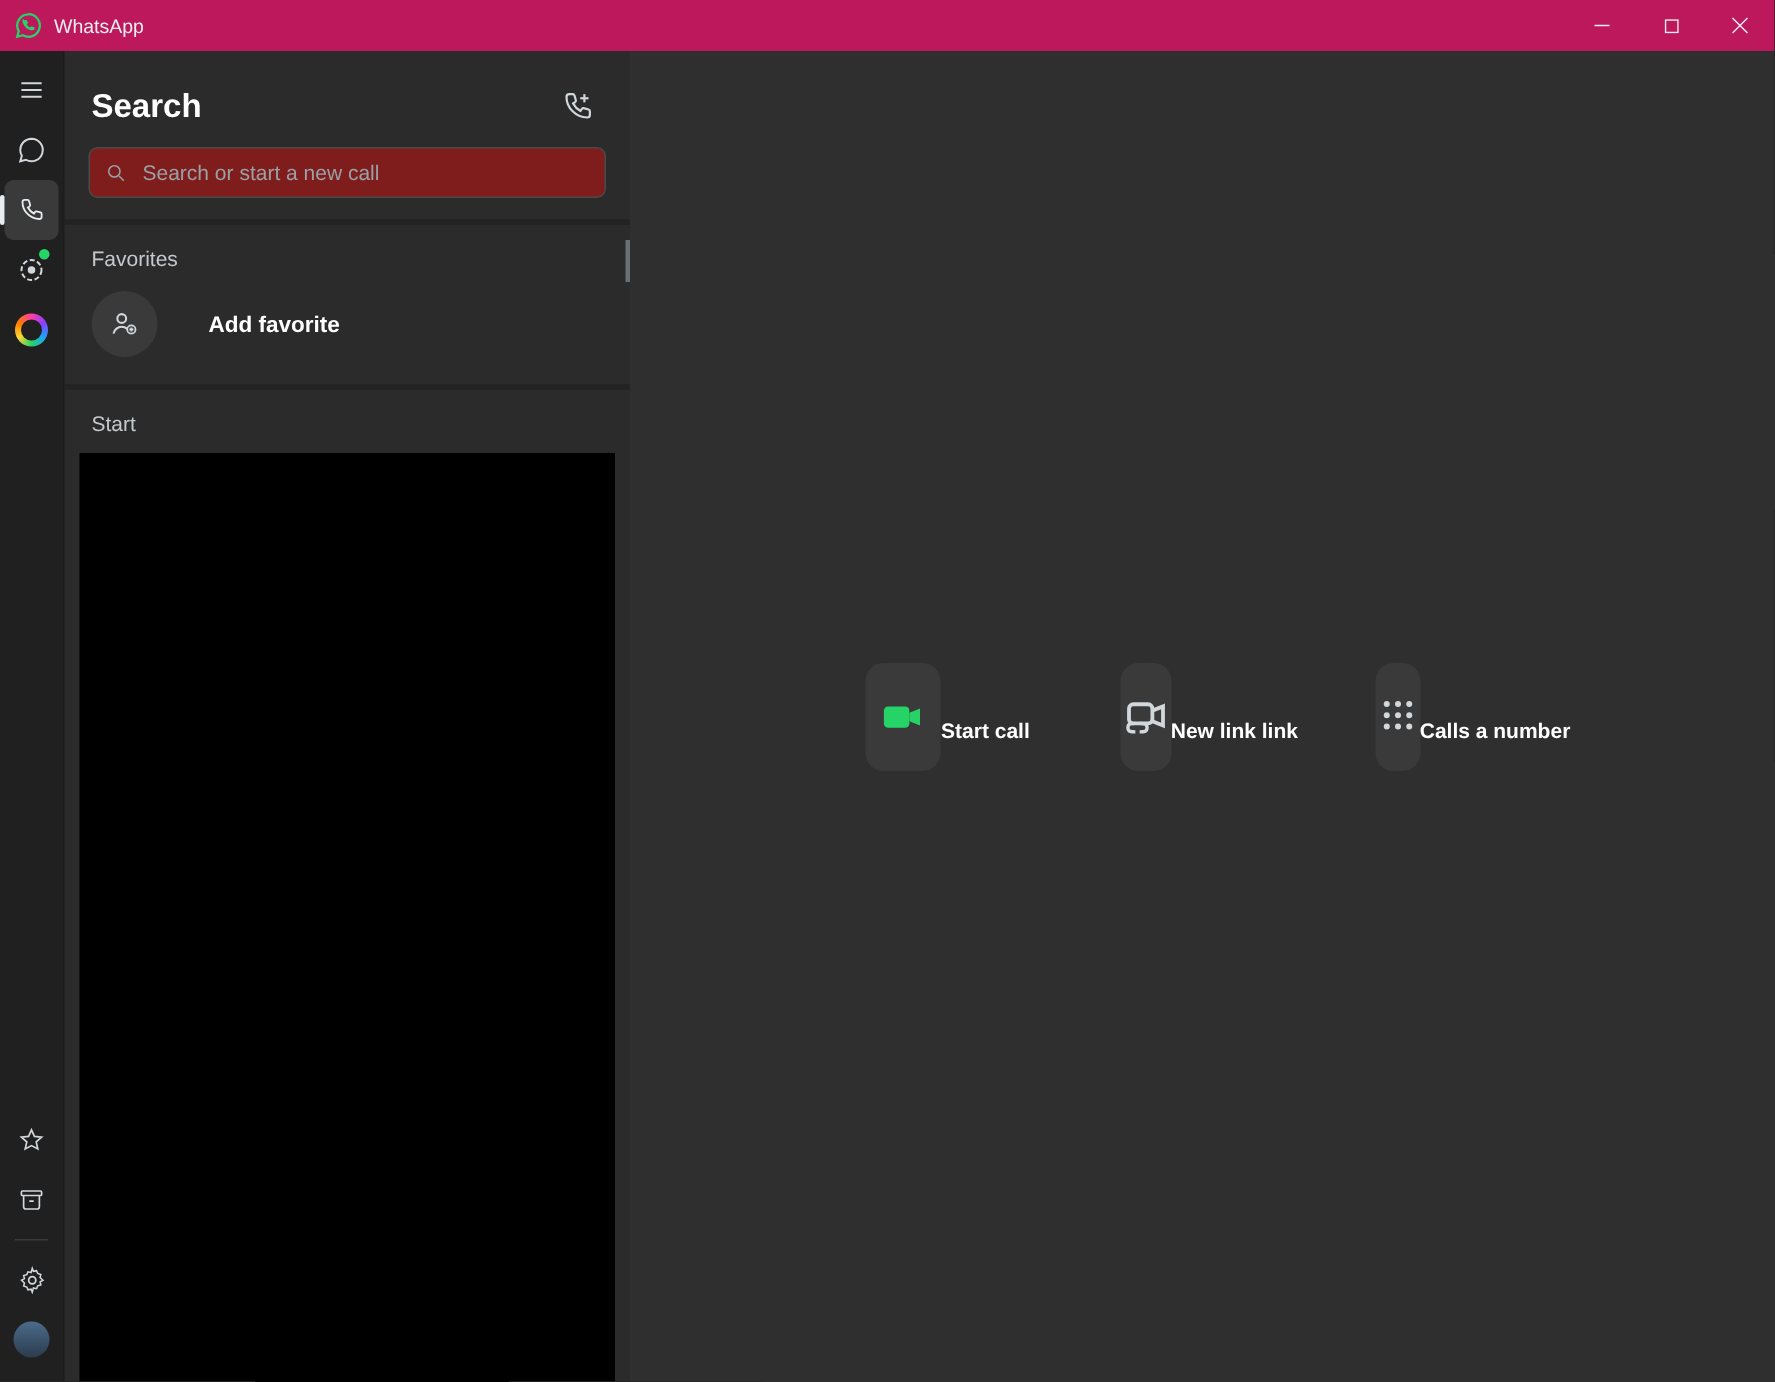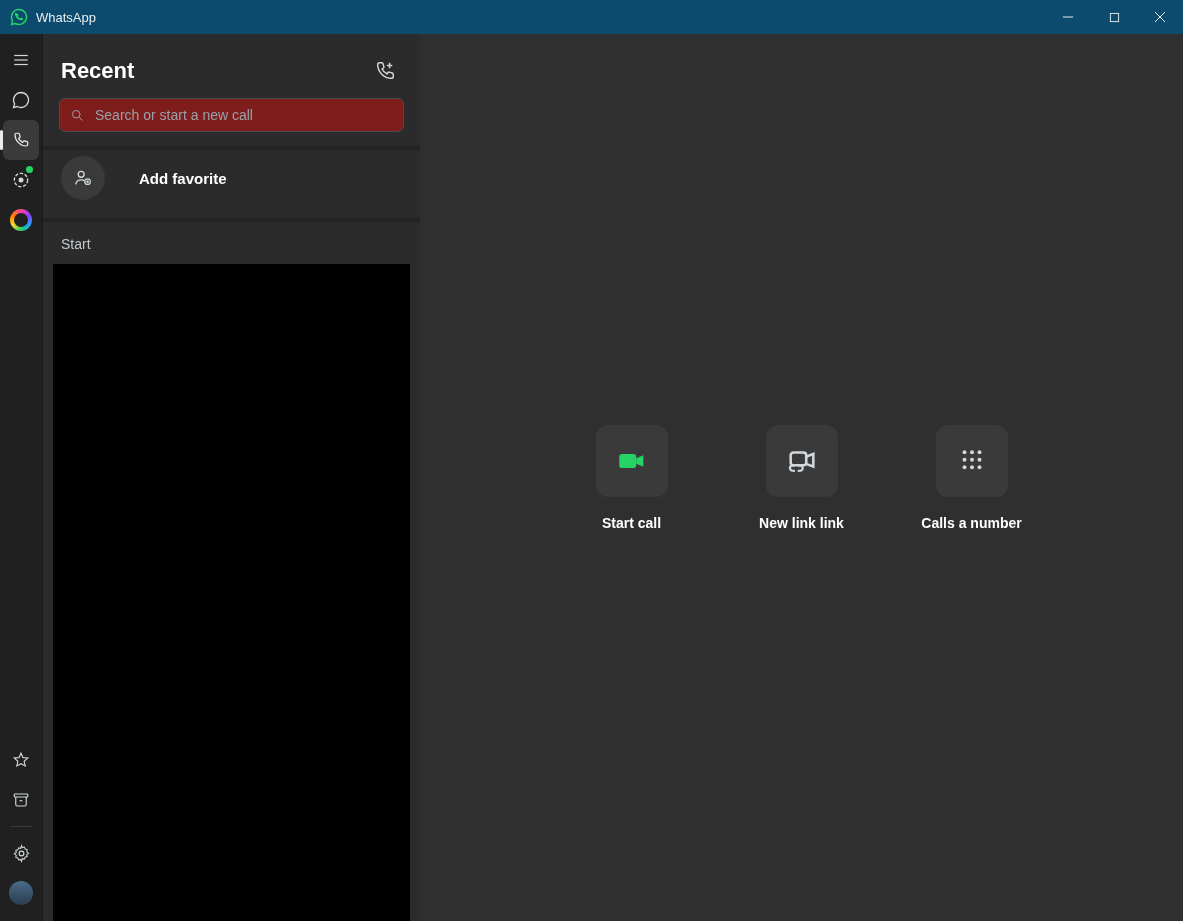--- a/index.html
+++ b/index.html
@@ -8,21 +8,21 @@
     background: #202020;
     font-family: "Segoe UI", Arial, sans-serif;
     color: #e9edef;
     display: flex;
     flex-direction: column;
   }
 
   
   .titlebar {
     height: 34px;
-    background: #0c4a6e;
+    background: #be185d;
     display: flex;
     align-items: center;
     padding-left: 10px;
   }
   .titlebar .app-icon svg { display:block; }
   .titlebar .app-name { margin-left: 8px; font-size: 13px; color: #e9edef; }
   .titlebar .win-controls { margin-left: auto; display: flex; height: 100%; }
   .winbtn {
     width: 46px; height: 34px;
     display: flex; align-items: center; justify-content: center;
@@ -148,21 +148,21 @@
   
   .content {
     flex:1;
     background:#2f2f2f;
     display:flex; align-items:center; justify-content:center;
   }
   .action-row {
     display:flex; gap:60px;
   }
   .action {
-    display:flex; flex-direction:column; align-items:center;
+    display:flex; flex-direction:row; align-items:center;
     width:110px;
   }
   .action .tile {
     width:72px; height:72px; border-radius:12px;
     background:#3a3a3a;
     display:flex; align-items:center; justify-content:center;
     color:#d1d7db;
   }
   .action .tile.green-icon { color:#25d366; }
   .action .label {
@@ -253,21 +253,21 @@
           <path d="M12 2l1 2.5 2.6-.6 1 2.4 2.6.8-.6 2.6L21 12l-2.4 1.3.6 2.6-2.6.8-1 2.4-2.6-.6L12 22l-1-2.5-2.6.6-1-2.4-2.6-.8.6-2.6L3 12l2.4-1.3-.6-2.6 2.6-.8 1-2.4 2.6.6L12 2z" stroke="#d1d7db" stroke-width="1.3" fill="none"></path>
         </svg>
     </div>
     <div class="nav-item" style="margin-bottom:8px;">
       <span class="avatar-circle"></span>
     </div>
   </div>
 
   <div class="calls-col">
     <div class="calls-header">
-      <h1>Recent</h1>
+      <h1>Search</h1>
       <span class="spacer"></span>
       <span class="icon-btn">
         <svg width="22" height="22" viewBox="0 0 24 24">
           <path d="M6 3c-1 0-2 .8-2 2 0 8 7 15 15 15 1.2 0 2-1 2-2v-2.5c0-.6-.4-1.1-1-1.3l-3.5-1c-.5-.1-1 .1-1.3.5l-1 1.5c-2.3-1.2-4.2-3.1-5.4-5.4l1.5-1c.4-.3.6-.8.5-1.3l-1-3.5C9.6 3.4 9.1 3 8.5 3H6z" stroke="#d1d7db" stroke-width="1.6" fill="none"></path>
           <line x1="17" y1="3" x2="17" y2="9" stroke="#d1d7db" stroke-width="1.6"></line>
           <line x1="14" y1="6" x2="20" y2="6" stroke="#d1d7db" stroke-width="1.6"></line>
         </svg>
       </span>
     </div>
 
@@ -276,20 +276,24 @@
         <svg width="15" height="15" viewBox="0 0 24 24">
             <circle cx="10" cy="10" r="6" stroke="#9aa0a6" stroke-width="1.6" fill="none"></circle>
             <line x1="15" y1="15" x2="20" y2="20" stroke="#9aa0a6" stroke-width="1.6"></line>
           </svg>
         <input type="text" placeholder="Search or start a new call" style="">
       </div>
     </div>
 
     <div class="section-gap"></div>
 
+    <div class="section-label">
+      <span>Favorites</span>
+      <span class="fav-scroll-hint"></span>
+    </div>
     <div class="fav-row">
       <span class="fav-circle">
         <svg width="22" height="22" viewBox="0 0 24 24">
           <circle cx="10" cy="8" r="3.2" stroke="#d1d7db" stroke-width="1.5" fill="none"></circle>
           <path d="M4 19c.6-3 3.2-5 6-5s5.4 2 6 5" stroke="#d1d7db" stroke-width="1.5" fill="none"></path>
           <circle cx="17" cy="16" r="3" fill="#3a3a3a" stroke="#d1d7db" stroke-width="1.3"></circle>
           <line x1="17" y1="14.5" x2="17" y2="17.5" stroke="#d1d7db" stroke-width="1.3"></line>
           <line x1="15.5" y1="16" x2="18.5" y2="16" stroke="#d1d7db" stroke-width="1.3"></line>
         </svg>
       </span>

